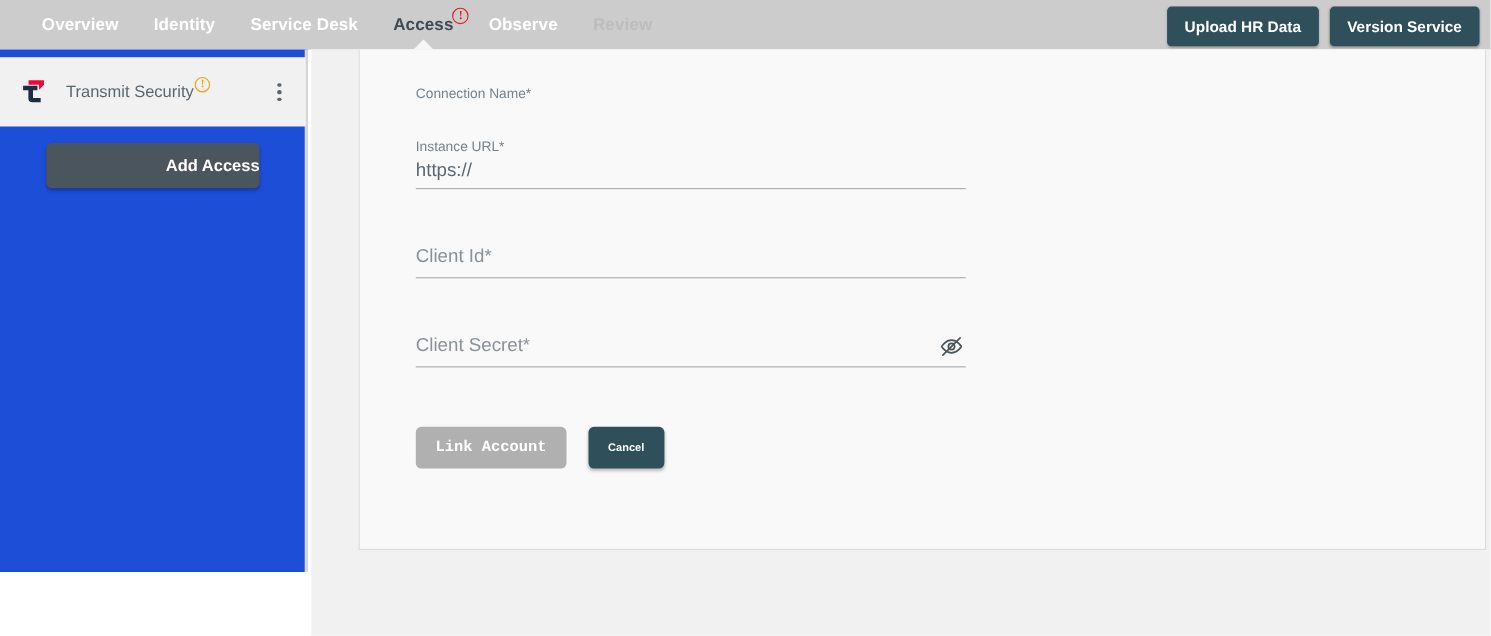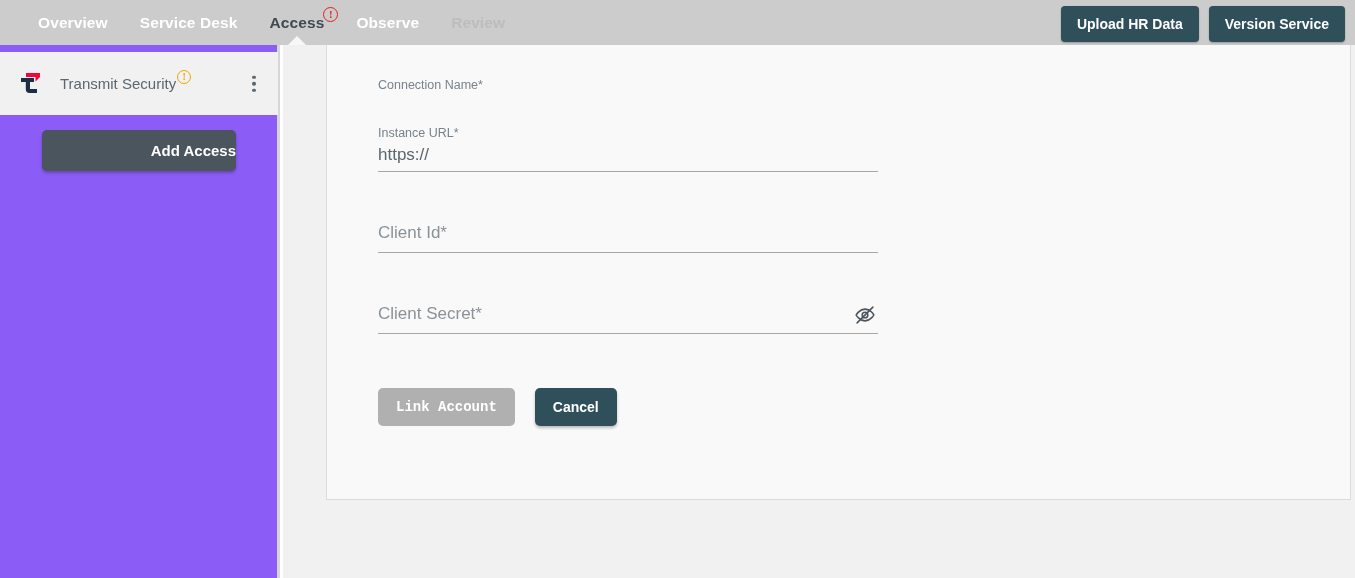--- a/index.html
+++ b/index.html
@@ -90,22 +90,22 @@
     cursor: pointer;
     font-family: "Liberation Sans", sans-serif;
     box-shadow: 0 1px 2px rgba(0,0,0,.25);
     white-space: nowrap;
   }
 
   
   .sidebar {
     position: absolute;
     left: 0; top: 45px;
-    width: 280px; height: 533px;
-    background: #8b5cf6;
+    width: 280px; height: 475px;
+    background: #1d4ed8;
     border-right: 3px solid #d6d6d6;
   }
   .conn-item {
     position: absolute;
     left: 0; top: 7px;
     width: 278px; height: 63px;
     background: #f1f1f1;
     display: flex;
     align-items: center;
     cursor: pointer;
@@ -234,41 +234,44 @@
     font-weight: bold;
     border: none;
     border-radius: 5px;
     padding: 11px 18px;
     cursor: default;
     font-family: Liberation Mono, monospace;
   }
   .btn-cancel {
     background: #2f4f5a;
     color: #ffffff;
-    font-size: 14px;
+    font-size: 10px;
     font-weight: bold;
     border: none;
     border-radius: 5px;
     padding: 11px 18px;
     cursor: pointer;
     font-family: "Liberation Sans", sans-serif;
     box-shadow: 0 2px 3px rgba(0,0,0,.25);
   }
 </style>
 </head>
 <body>
 
 <div class="topbar">
 
   <div class="nav-tabs">
 
     <div class="nav-tab">
       <span class="tab-label">Overview</span>
     </div>
 
+    <div class="nav-tab">
+      <span class="tab-label">Identity</span>
+    </div>
 
     <div class="nav-tab">
       <span class="tab-label">Service Desk</span>
     </div>
 
     <div class="nav-tab active">
       <span class="tab-label">Access</span>
       <span class="badge-warn" id="access-badge" style="left: 70px;">!</span>
       <span class="tab-caret"></span>
     </div>

